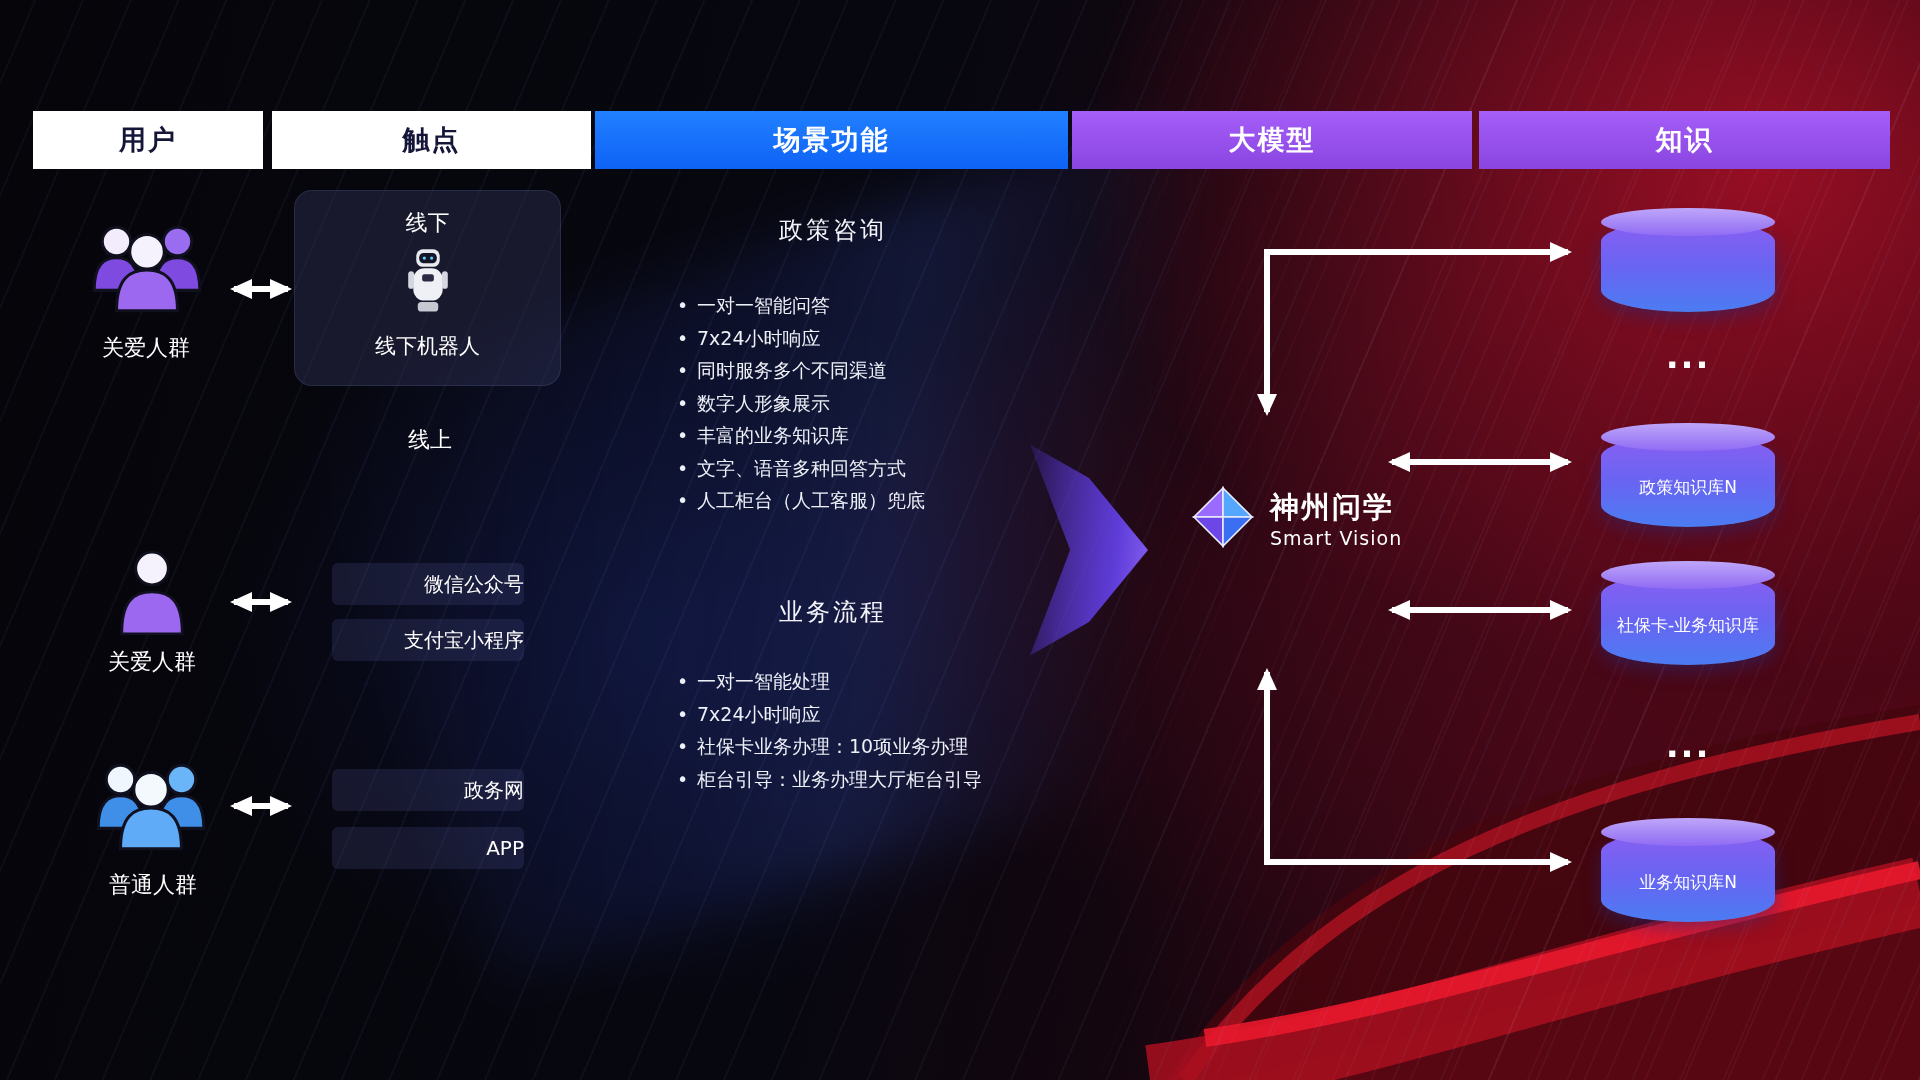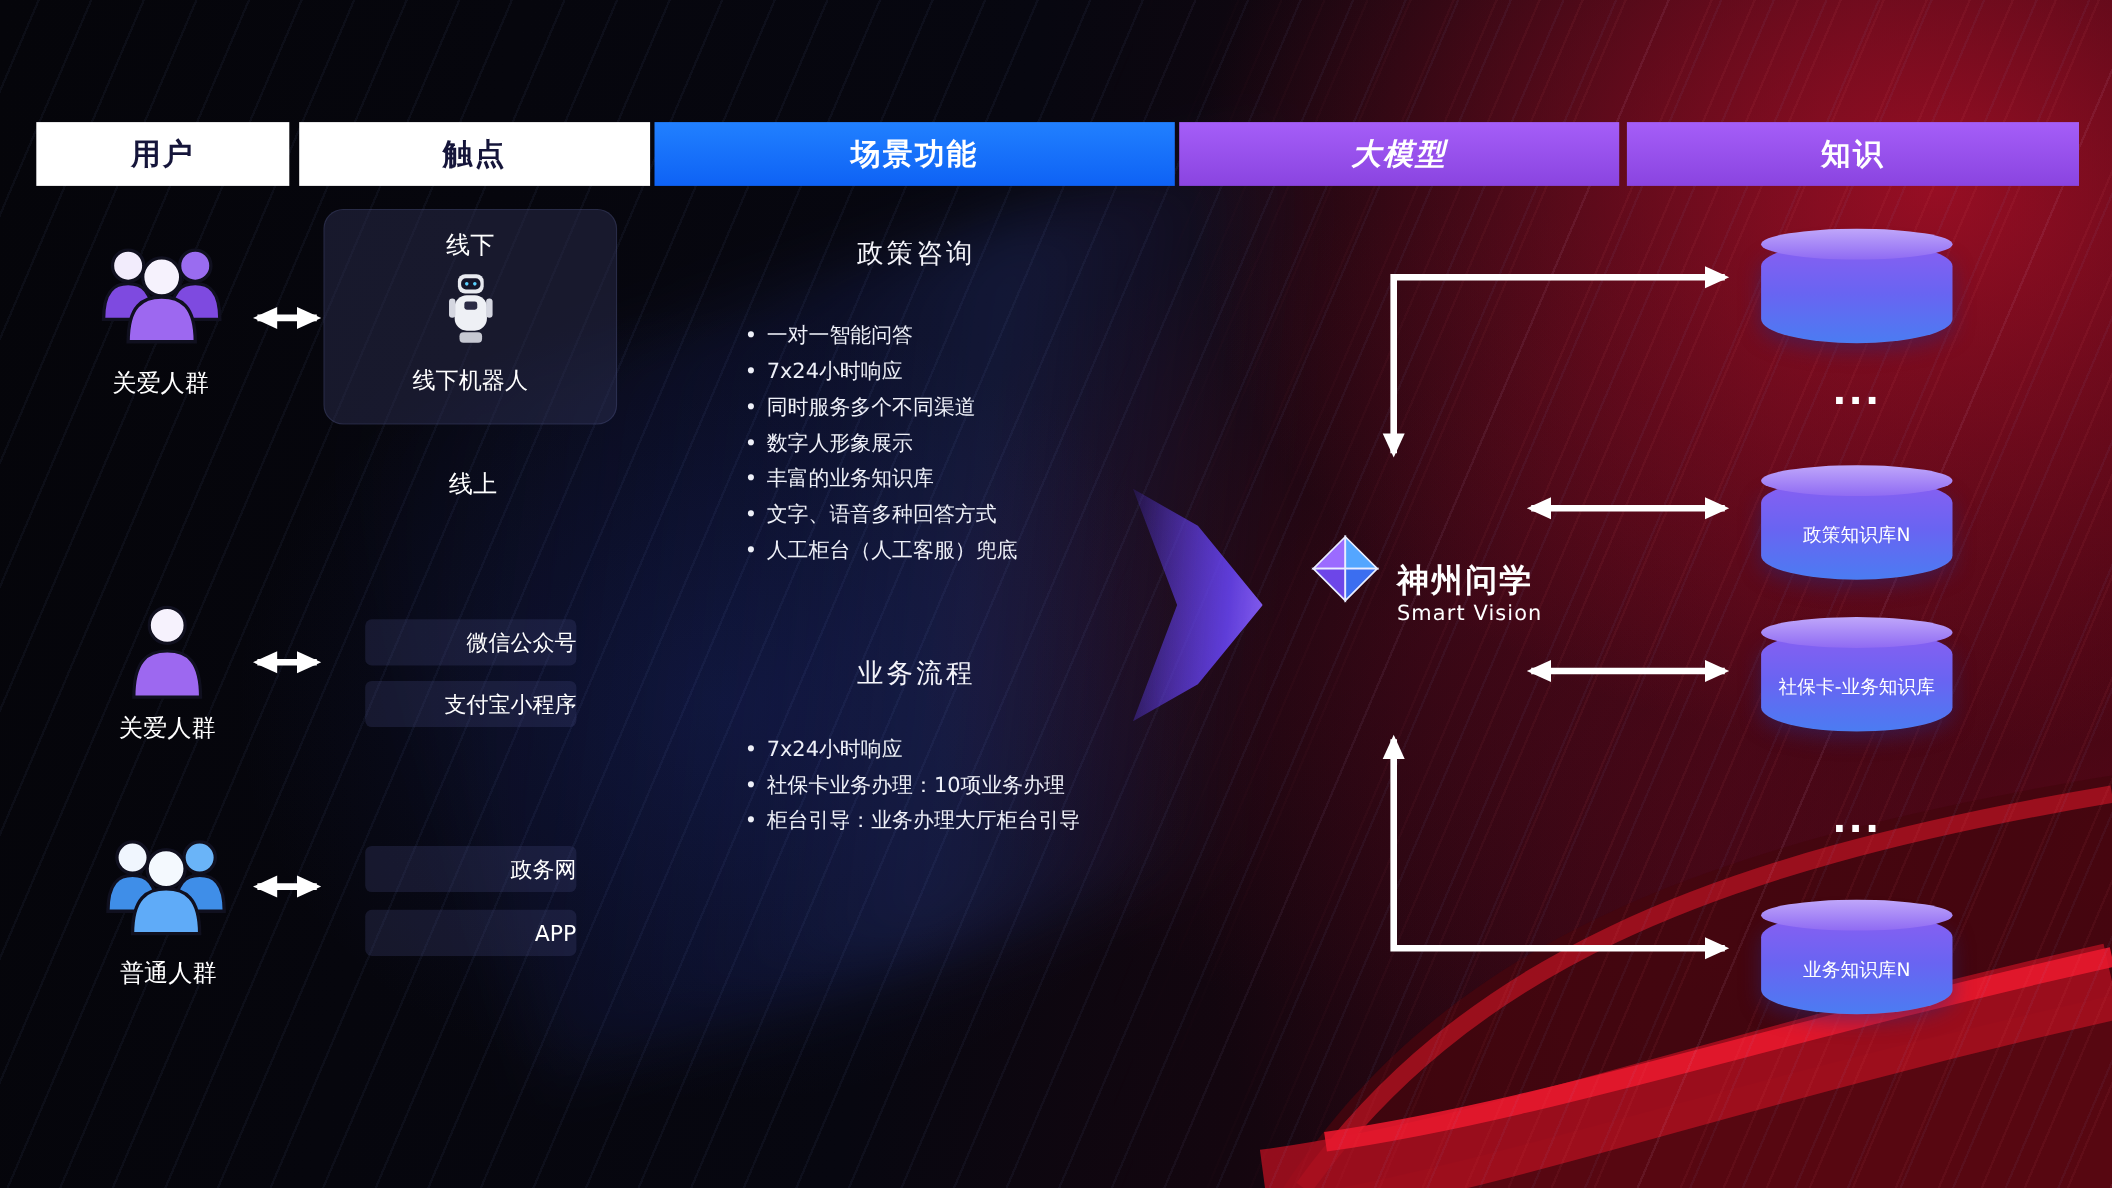--- a/index.html
+++ b/index.html
@@ -46,21 +46,21 @@
   .feature-list { position:absolute; width:460px; list-style:none; }
   .feature-list li { color:#eef0f8; font-size:19px; line-height:32.5px; padding-left:20px; position:relative; }
   .feature-list li::before { content:"•"; position:absolute; left:0; top:0; color:#eef0f8; }
 
   .big-arrow { position:absolute; left:1030px; top:430px; width:118px; height:240px;
     background:linear-gradient(95deg, rgba(70,45,190,0.15), rgba(105,70,245,0.8) 70%, rgba(145,105,255,0.95));
     clip-path:polygon(0 6%, 50% 20%, 100% 50%, 50% 80%, 0 94%, 34% 50%);
     filter:drop-shadow(0 0 18px rgba(100,60,255,0.45)); }
 
   .brand { position:absolute; left:1192px; top:486px; display:flex; align-items:flex-start; }
-  .brand-text { margin-left:16px; padding-top:4px;margin-top:20px; }
+  .brand-text { margin-left:16px; padding-top:4px; }
   .brand-name { color:#fff; font-size:29px; font-weight:bold; letter-spacing:2px; line-height:34px; }
   .brand-sub { color:#fff; font-size:19px; letter-spacing:1px; margin-top:3px; }
 
   .cyl { position:absolute; left:1601px; width:174px; height:104px; }
   .cyl .body { position:absolute; left:0; right:0; top:12px; bottom:0;
     background:linear-gradient(180deg,#8a5ff2 0%,#6964f2 50%,#4b7cf2 100%);
     border-radius:50% / 22px; box-shadow:0 6px 18px rgba(40,40,120,0.5); }
   .cyl .cap { position:absolute; left:0; right:0; top:0; height:28px; border-radius:50%;
     background:linear-gradient(180deg,#bfa6fa,#8f6bf3); }
   .cyl .db-label { position:absolute; left:10px; right:10px; top:28px; bottom:4px;
@@ -89,21 +89,21 @@
 
   <div class="hdr hdr-white" style="left:33px; width:230px;">
     <span>用户</span>
   </div>
   <div class="hdr hdr-white" style="left:272px; width:319px;">
     <span>触点</span>
   </div>
   <div class="hdr hdr-blue" style="left:595px; width:473px;">
     <span>场景功能</span>
   </div>
-  <div class="hdr hdr-purple" style="left:1072px; width:400px;font-style:italic;">
+  <div class="hdr hdr-purple" style="left:1072px; width:400px;">
     <span>大模型</span>
   </div>
   <div class="hdr hdr-purple" style="left:1479px; width:411px;">
     <span>知识</span>
   </div>
 
   <div class="icon-box" style="left:86px; top:212px;">
     <svg width="122" height="112" viewBox="0 0 120 108">
       <g stroke="#10101f" stroke-width="3">
         <circle cx="30" cy="28" r="14" fill="#f2ecfc"></circle>
@@ -179,20 +179,21 @@
     <li>7x24小时响应</li>
     <li>同时服务多个不同渠道</li>
     <li>数字人形象展示</li>
     <li>丰富的业务知识库</li>
     <li>文字、语音多种回答方式</li>
     <li>人工柜台（人工客服）兜底</li>
   </ul>
 
   <div class="label scn-title" style="left:633px; top:596px;">业务流程</div>
   <ul class="feature-list" style="left:677px; top:665px;">
+    <li>一对一智能处理</li>
     <li>7x24小时响应</li>
     <li>社保卡业务办理：10项业务办理</li>
     <li>柜台引导：业务办理大厅柜台引导</li>
   </ul>
 
   <div class="big-arrow"></div>
 
   <div class="brand">
     <svg width="62" height="62" viewBox="0 0 64 64">
       <polygon points="32,2 2,32 32,32" fill="#9b6bff" stroke="#e9edff" stroke-width="1.6"></polygon>

